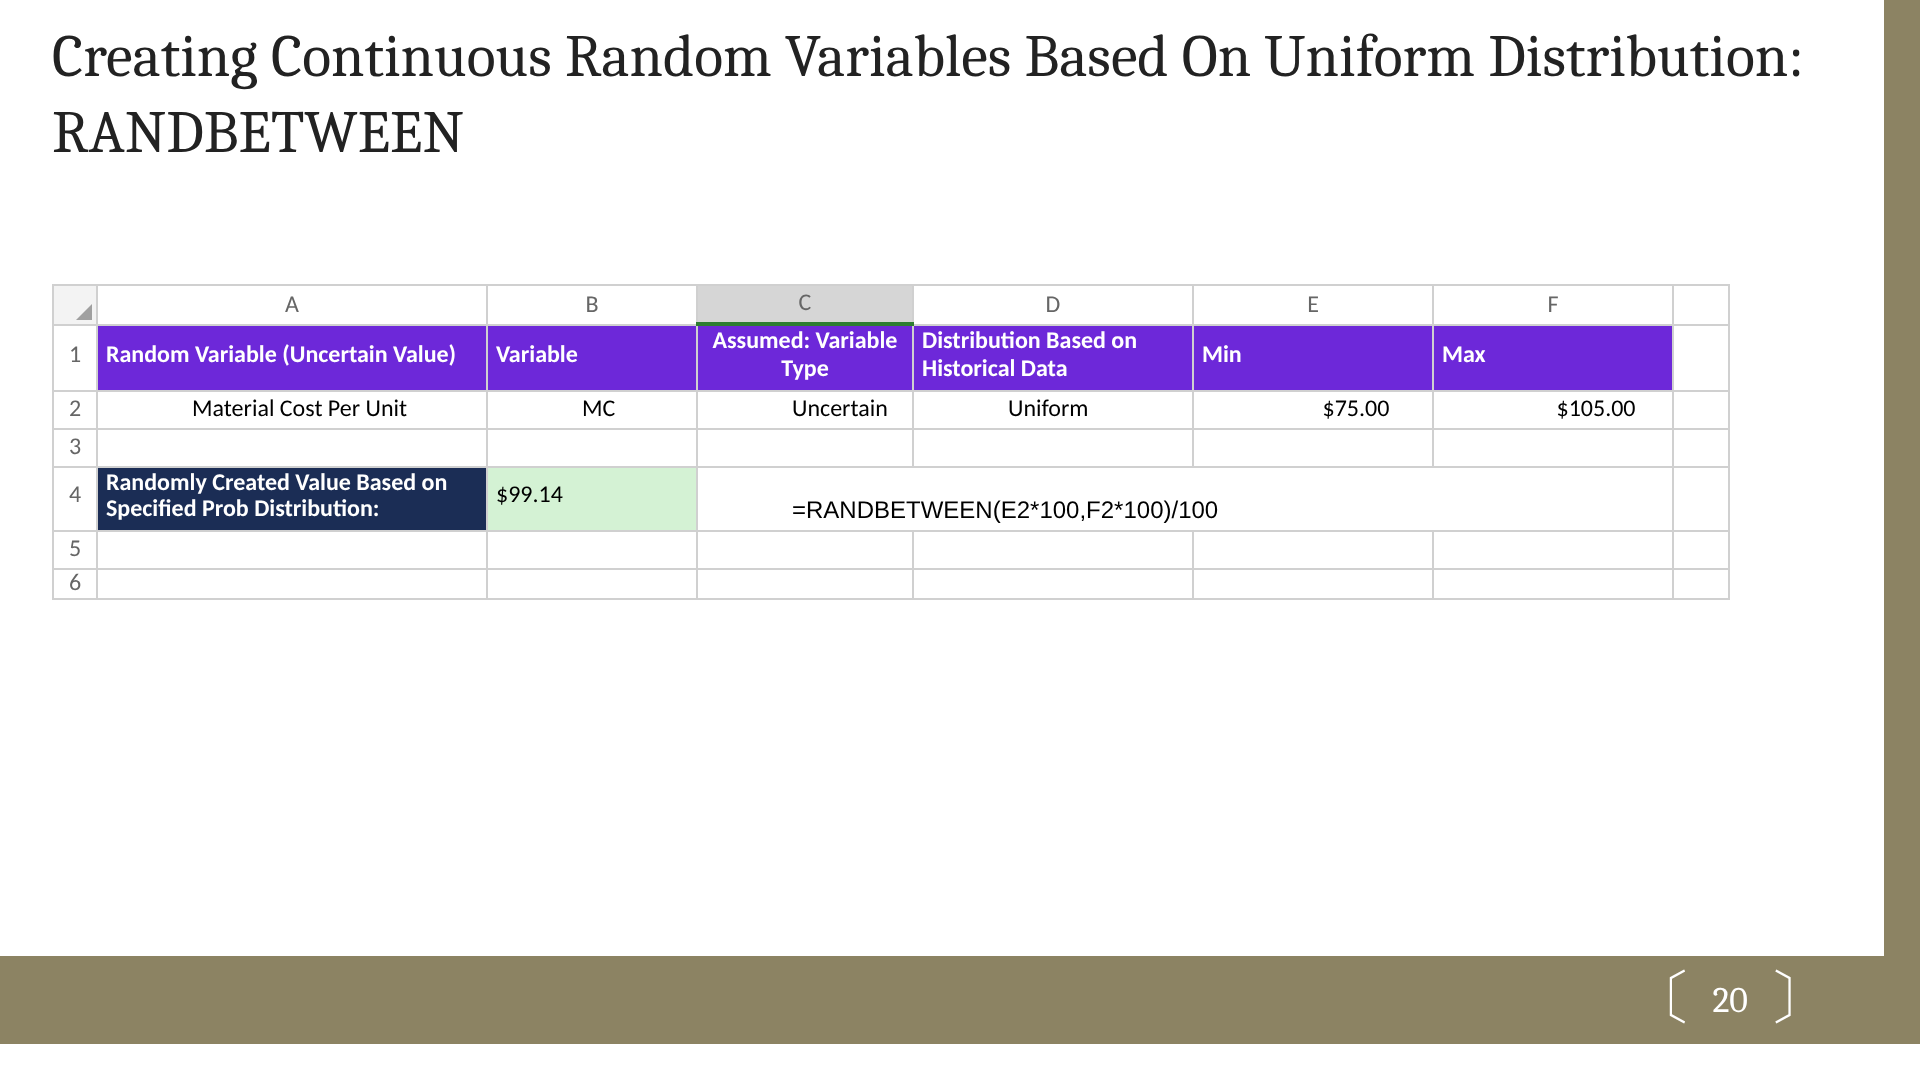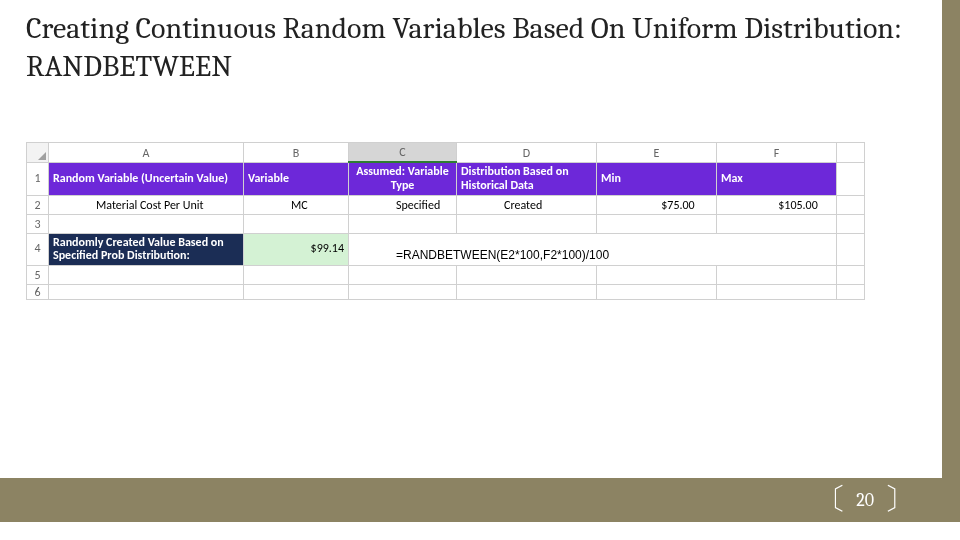--- a/index.html
+++ b/index.html
@@ -18,21 +18,21 @@
   td, th { border: 1px solid #d0d0d0; padding: 2px 4px; vertical-align: bottom; height: 18px; }
   .col-hd { background: #fff; color: #666; text-align: center; font-weight: 400; height: 18px; }
   .col-hd.sel { background: #d6d6d6; border-bottom: 2px solid #2e7d32; }
   .row-hd { background: #fff; color: #666; text-align: center; font-weight: 400; width: 22px; }
   .corner { background: #f3f3f3; width: 22px; height:18px; position: relative; }
   .corner::after { content:""; position:absolute; right:2px; bottom:2px; width:0;height:0;border-left:8px solid transparent; border-bottom:8px solid #a0a0a0; }
   .hcell { background: #6d28d9; color: #fff; font-weight: 700; overflow: visible; white-space: nowrap; }
   .hcell2 { background: #1b2d55; color: #fff; font-weight: 700; margin-top: 36px; }
   .data { background: #fff; color: #000; padding-left: 47px; }
   .num { text-align: center; }
-  .green { background: #d4f2d4; text-align: right; }
+  .green { background: #d4f2d4; text-align: left; }
   .formula { font-family: Liberation Sans, sans-serif; }
   .w-rowhd { width: 22px; }
   .w-a { width: 195px; }
   .w-b { width: 105px; }
   .w-c { width: 108px; }
   .w-d { width: 140px; }
   .w-e { width: 120px; }
   .w-f { width: 120px; }
   .w-g { width: 28px; }
   .tall { height: 32px; vertical-align: middle; line-height: 1.15; }
@@ -78,22 +78,22 @@
               <span style="white-space:normal;display:block;">Distribution Based on Historical Data</span>
             </td>
         <td class="hcell tall">Min</td>
         <td class="hcell tall">Max</td>
         <td class="data tall"></td>
       </tr>
       <tr>
         <td class="row-hd">2</td>
         <td class="data">Material Cost Per Unit</td>
         <td class="data">MC</td>
-        <td class="data">Specified</td>
-        <td class="data">Created</td>
+        <td class="data">Uncertain</td>
+        <td class="data">Uniform</td>
         <td class="data num">$75.00</td>
         <td class="data num">$105.00</td>
         <td class="data"></td>
       </tr>
       <tr>
         <td class="row-hd">3</td>
         <td class="data"></td>
         <td class="data"></td>
         <td class="data"></td>
         <td class="data"></td>

